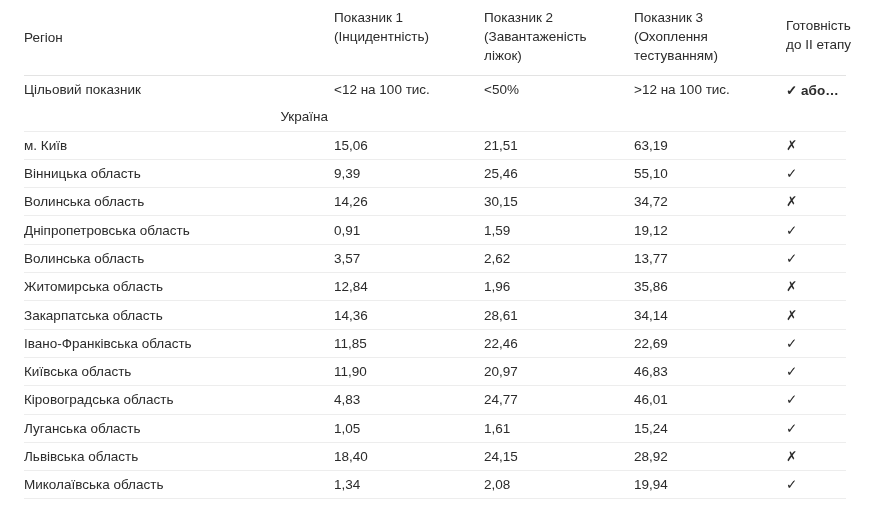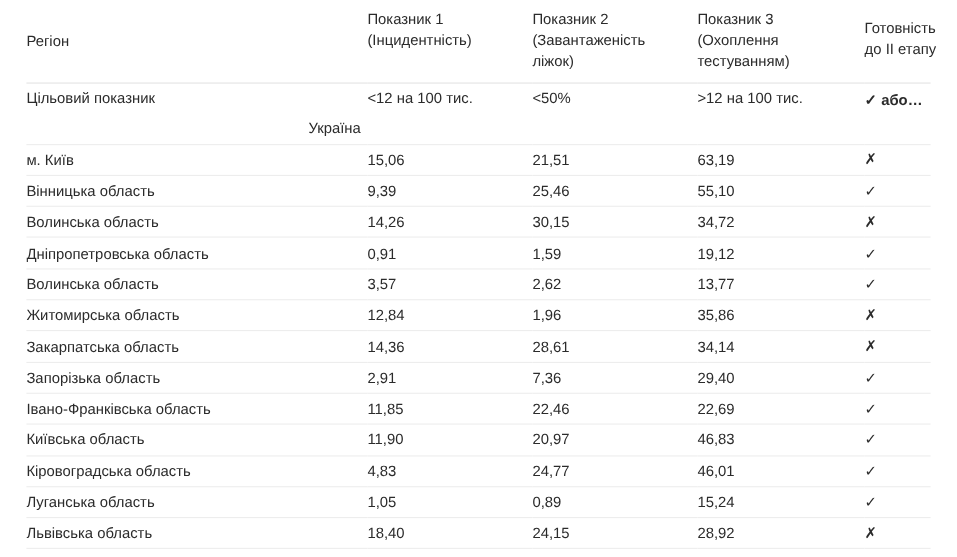--- a/index.html
+++ b/index.html
@@ -178,27 +178,20 @@
           <td><span class="mark cross">✗</span></td>
         </tr>
         <tr>
           <td>Закарпатська область</td>
           <td>14,36</td>
           <td>28,61</td>
           <td>34,14</td>
           <td><span class="mark cross">✗</span></td>
         </tr>
         <tr>
-          <td>Запорізька область</td>
-          <td>2,91</td>
-          <td>7,36</td>
-          <td>29,40</td>
-          <td><span class="mark">✓</span></td>
-        </tr>
-        <tr>
           <td>Івано-Франківська область</td>
           <td>11,85</td>
           <td>22,46</td>
           <td>22,69</td>
           <td><span class="mark">✓</span></td>
         </tr>
         <tr>
           <td>Київська область</td>
           <td>11,90</td>
           <td>20,97</td>
@@ -208,21 +201,21 @@
         <tr>
           <td>Кіровоградська область</td>
           <td>4,83</td>
           <td>24,77</td>
           <td>46,01</td>
           <td><span class="mark">✓</span></td>
         </tr>
         <tr>
           <td>Луганська область</td>
           <td>1,05</td>
-          <td>0,89</td>
+          <td>1,61</td>
           <td>15,24</td>
           <td><span class="mark">✓</span></td>
         </tr>
         <tr>
           <td>Львівська область</td>
           <td>18,40</td>
           <td>24,15</td>
           <td>28,92</td>
           <td><span class="mark cross">✗</span></td>
         </tr>

